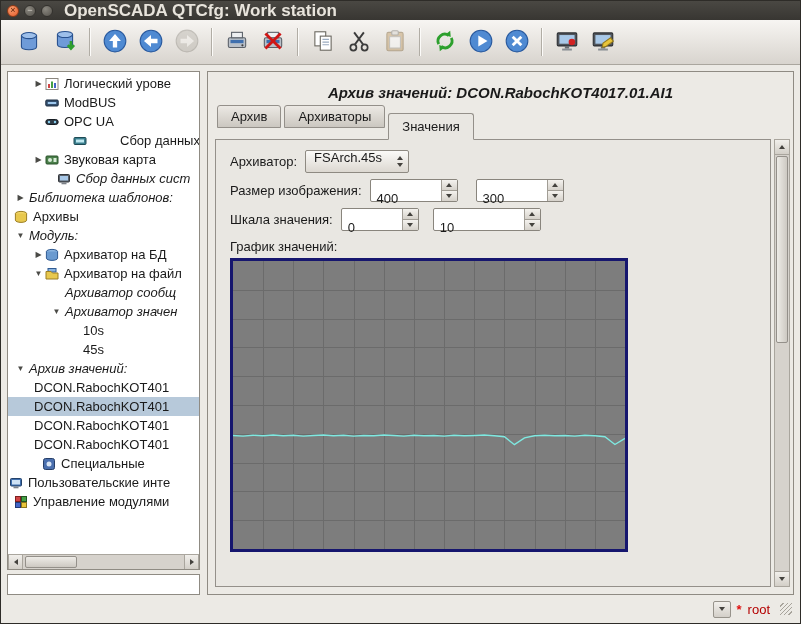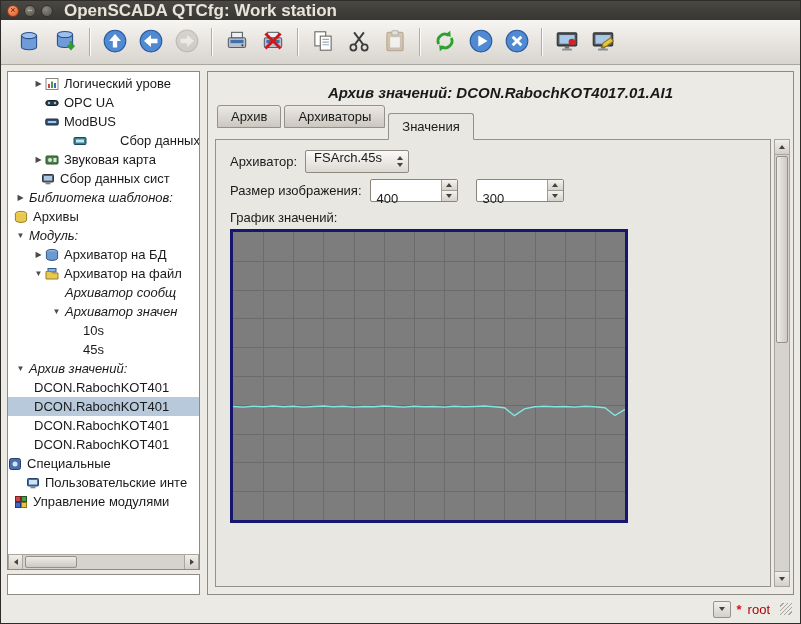--- a/index.html
+++ b/index.html
@@ -232,37 +232,37 @@
                   <rect x="6" y="4.5" width="2" height="6.5" fill="#44a044"></rect>
                   <rect x="9" y="6" width="2" height="5" fill="#4466c8"></rect>
                 </svg>
               </span>
               <span class="tlabel">Логический урове</span>
             </div>
             <div class="trow" style="padding-left: 24px;">
               <span class="tsp"></span>
               <span class="tic">
                 <svg viewBox="0 0 14 14">
+                  <rect x="0.8" y="4" width="12.4" height="6" rx="1" fill="#35506e" stroke="#1c2c40"></rect>
+                  <rect x="2.8" y="6" width="8.4" height="2" fill="#9ec8ee"></rect>
+                </svg>
+              </span>
+              <span class="tlabel">ModBUS</span>
+            </div>
+            <div class="trow" style="padding-left: 24px;">
+              <span class="tsp"></span>
+              <span class="tic">
+                <svg viewBox="0 0 14 14">
                   <rect x="0.8" y="4.5" width="12.4" height="5" rx="2.5" fill="#2e3a46" stroke="#161c22"></rect>
                   <circle cx="4" cy="7" r="1.2" fill="#8ad0f0"></circle>
                   <circle cx="10" cy="7" r="1.2" fill="#8ad0f0"></circle>
                 </svg>
               </span>
               <span class="tlabel">OPC UA</span>
             </div>
-            <div class="trow" style="padding-left: 24px;">
-              <span class="tsp"></span>
-              <span class="tic">
-                <svg viewBox="0 0 14 14">
-                  <rect x="0.8" y="4" width="12.4" height="6" rx="1" fill="#35506e" stroke="#1c2c40"></rect>
-                  <rect x="2.8" y="6" width="8.4" height="2" fill="#9ec8ee"></rect>
-                </svg>
-              </span>
-              <span class="tlabel">ModBUS</span>
-            </div>
             <div class="trow" style="padding-left: 24px; gap: 28px;">
               <span class="tsp"></span>
               <span class="tic">
                 <svg viewBox="0 0 14 14">
                   <rect x="1" y="3.5" width="12" height="7" rx="1" fill="#3a7f8e" stroke="#1e4a54"></rect>
                   <rect x="3" y="5.5" width="8" height="3" fill="#bfe8f0"></rect>
                 </svg>
               </span>
               <span class="tlabel">Сбор данных Siem</span>
             </div>
@@ -270,21 +270,21 @@
               <span class="tarr">▶</span>
               <span class="tic">
                 <svg viewBox="0 0 14 14">
                   <rect x="1" y="3" width="12" height="8" rx="1" fill="#4a7f4a" stroke="#2a522a"></rect>
                   <circle cx="5" cy="7" r="2" fill="#d8ecd8"></circle>
                   <rect x="8.5" y="5" width="3" height="4" fill="#d8ecd8"></rect>
                 </svg>
               </span>
               <span class="tlabel">Звуковая карта</span>
             </div>
-            <div class="trow" style="padding-left: 20px;">
+            <div class="trow" style="padding-left: 36px; font-style: italic;">
               <span class="tsp"></span>
               <span class="tic">
                 <svg viewBox="0 0 14 14">
                   <rect x="1.5" y="2.5" width="11" height="7.5" rx="1" fill="#5a6068" stroke="#33373c"></rect>
                   <rect x="3" y="4" width="8" height="4.5" fill="#a8c8e8"></rect>
                   <rect x="4.5" y="10.5" width="5" height="1.8" fill="#7d8289"></rect>
                 </svg>
               </span>
               <span class="tlabel">Сбор данных сист</span>
             </div>
@@ -350,30 +350,30 @@
             </div>
             <div class="trow selected" style="padding-left: 24px;">
               <span class="tlabel">DCON.RabochKOT401</span>
             </div>
             <div class="trow" style="padding-left: 24px;">
               <span class="tlabel">DCON.RabochKOT401</span>
             </div>
             <div class="trow" style="padding-left: 24px;">
               <span class="tlabel">DCON.RabochKOT401</span>
             </div>
-            <div class="trow" style="padding-left: 0;">
+            <div class="trow" style="padding-left: 15px; margin-left: 19px;">
               <span class="tic">
                 <svg viewBox="0 0 14 14">
                   <rect x="1.5" y="1.5" width="11" height="11" rx="2" fill="#4a6fae" stroke="#263e68"></rect>
                   <circle cx="7" cy="7" r="2.5" fill="#d8e4f4"></circle>
                 </svg>
               </span>
               <span class="tlabel">Специальные</span>
             </div>
-            <div class="trow" style="padding-left: 18px;">
+            <div class="trow" style="padding-left: 1px;">
               <span class="tic">
                 <svg viewBox="0 0 14 14">
                   <rect x="1.5" y="2.5" width="11" height="7.5" rx="1" fill="#3f6fae" stroke="#24426a"></rect>
                   <rect x="3" y="4" width="8" height="4.5" fill="#cfe2f4"></rect>
                   <rect x="4.5" y="10.5" width="5" height="1.8" fill="#7d8289"></rect>
                 </svg>
               </span>
               <span class="tlabel">Пользовательские инте</span>
             </div>
             <div class="trow" style="padding-left: 6px;">
@@ -444,20 +444,45 @@
                 <span class="sa up">
                     <span class="tri-up-s"></span>
                   </span>
                 <span class="sa">
                     <span class="tri-down-s"></span>
                   </span>
               </span>
             </div>
           </div>
 
+          <div class="form-row">
+            <span class="flabel">Шкала значения:</span>
+            <div class="spin w78 gap14">
+              <span class="spin-text">0</span>
+              <span class="spin-arrows">
+                <span class="sa up">
+                    <span class="tri-up-s"></span>
+                  </span>
+                <span class="sa">
+                    <span class="tri-down-s"></span>
+                  </span>
+              </span>
+            </div>
+            <div class="spin w108">
+              <span class="spin-text">10</span>
+              <span class="spin-arrows">
+                <span class="sa up">
+                    <span class="tri-up-s"></span>
+                  </span>
+                <span class="sa">
+                    <span class="tri-down-s"></span>
+                  </span>
+              </span>
+            </div>
+          </div>
 
           <div class="form-row" style="height:20px;margin-bottom:2px">
             <span class="flabel">График значений:</span>
           </div>
 
           <div class="chart-box" style="border-color: rgb(22, 22, 110);">
             <svg width="392" height="288" xmlns="http://www.w3.org/2000/svg">
                 <rect x="0" y="0" width="392" height="288" fill="#7d7d7d"></rect>
                 <line x1="30.5" y1="0" x2="30.5" y2="288" stroke="#6b6b6b" stroke-width="1"></line>
                 <line x1="60.5" y1="0" x2="60.5" y2="288" stroke="#6b6b6b" stroke-width="1"></line>

